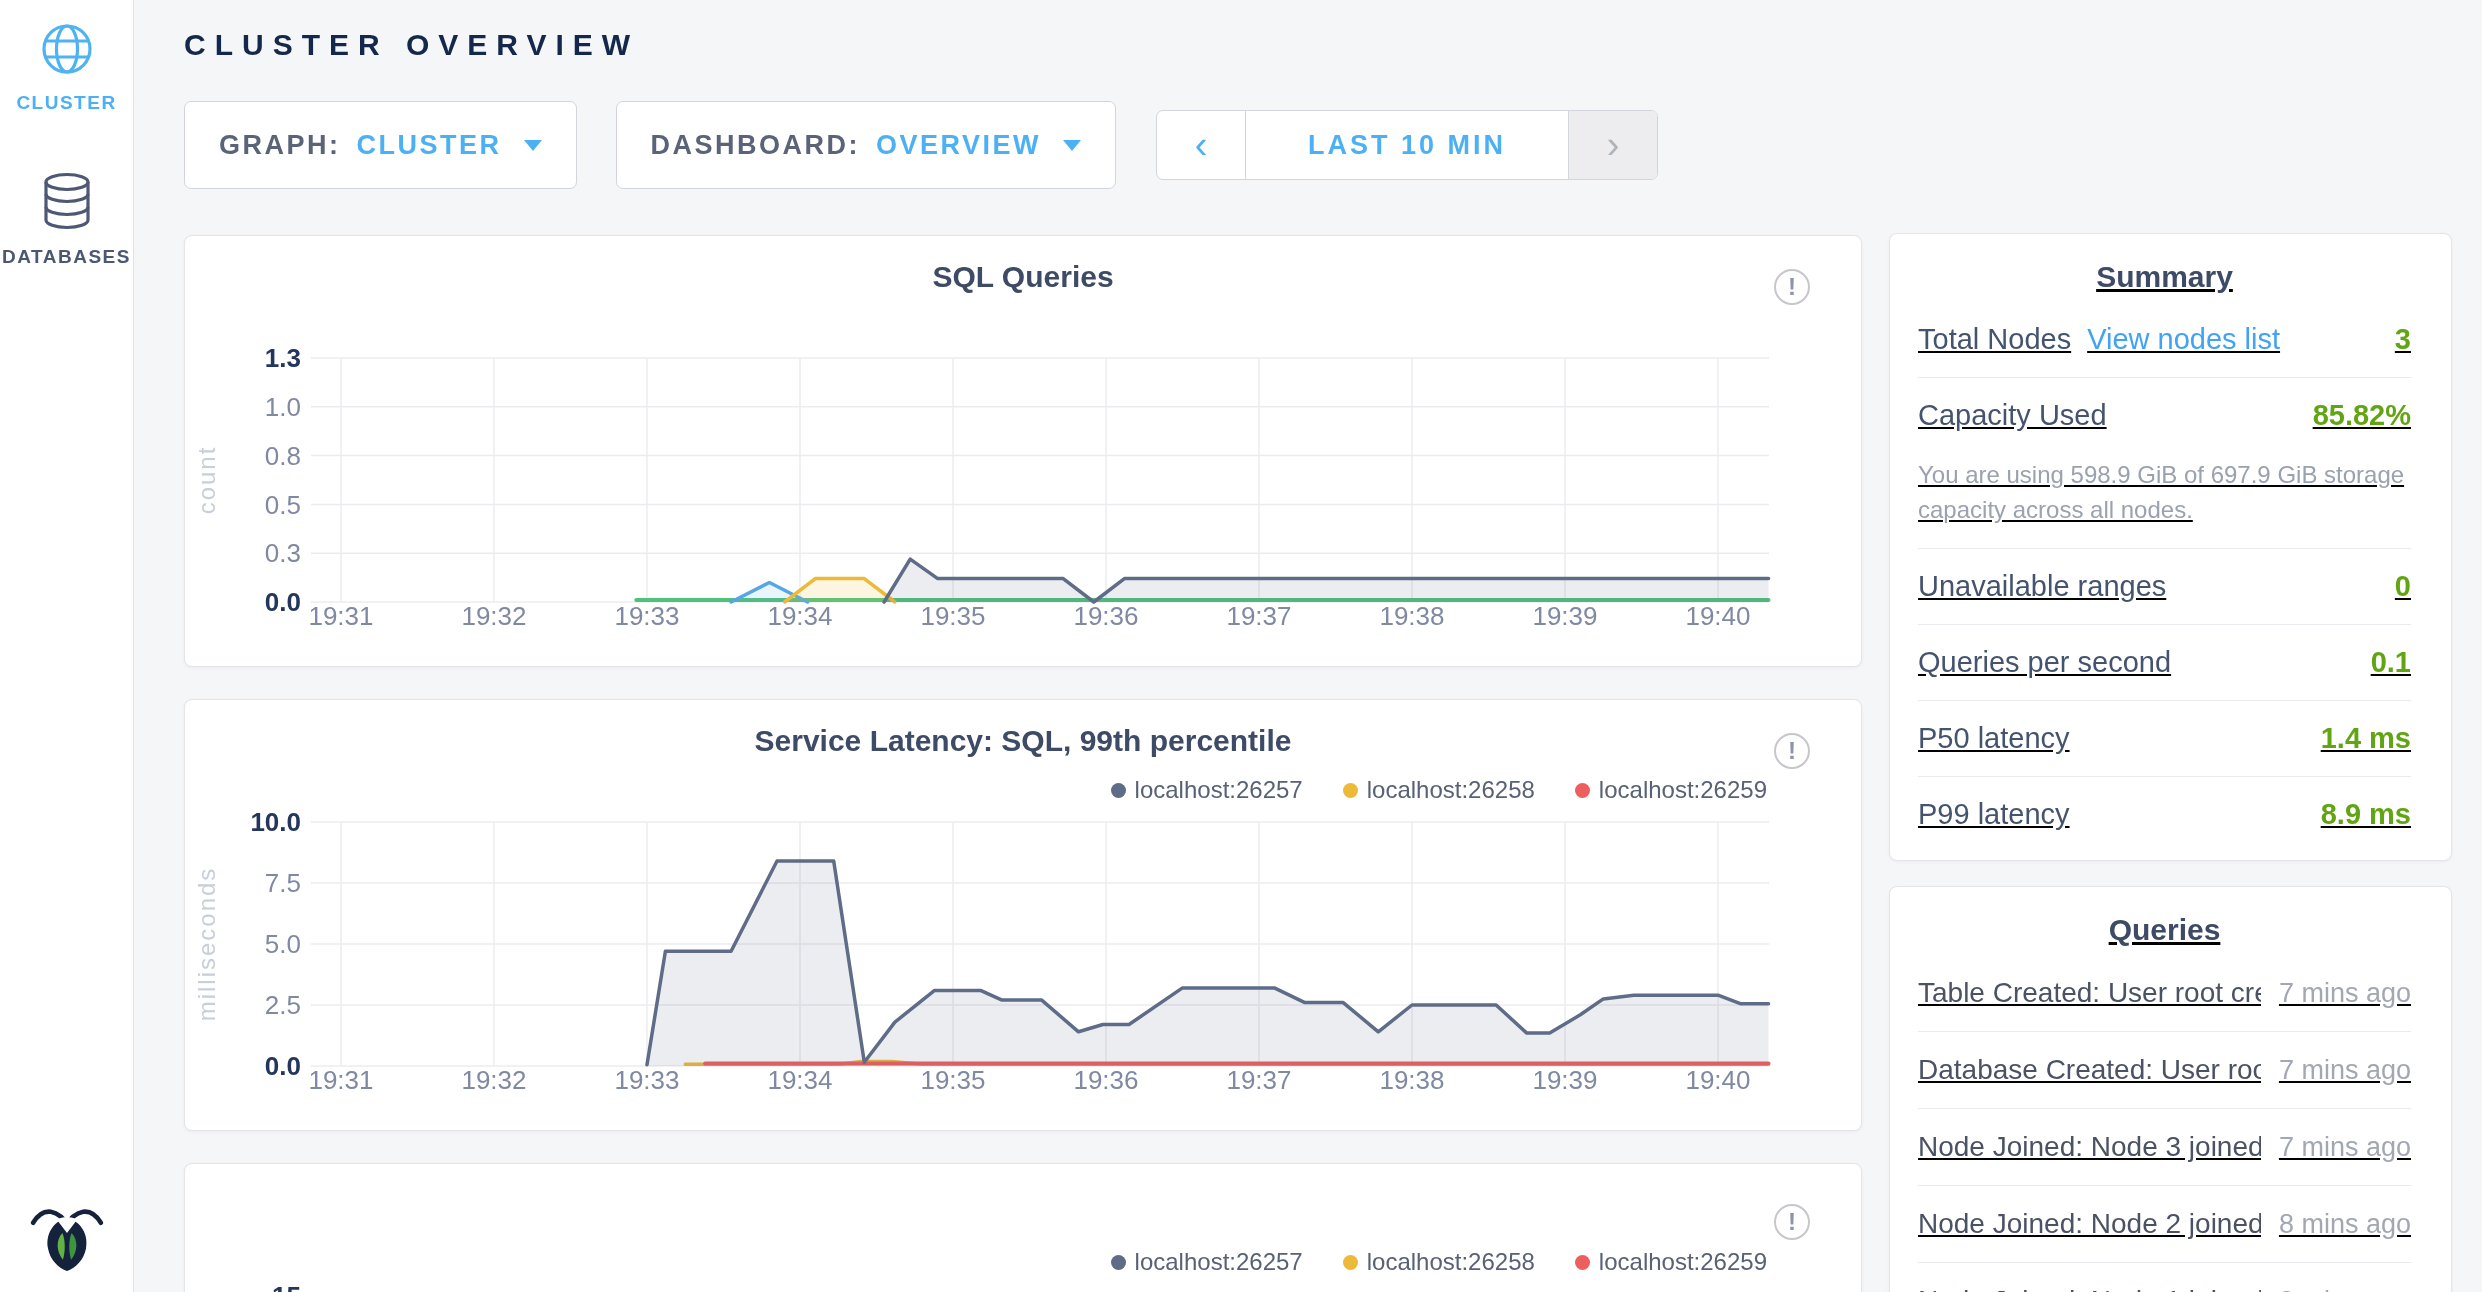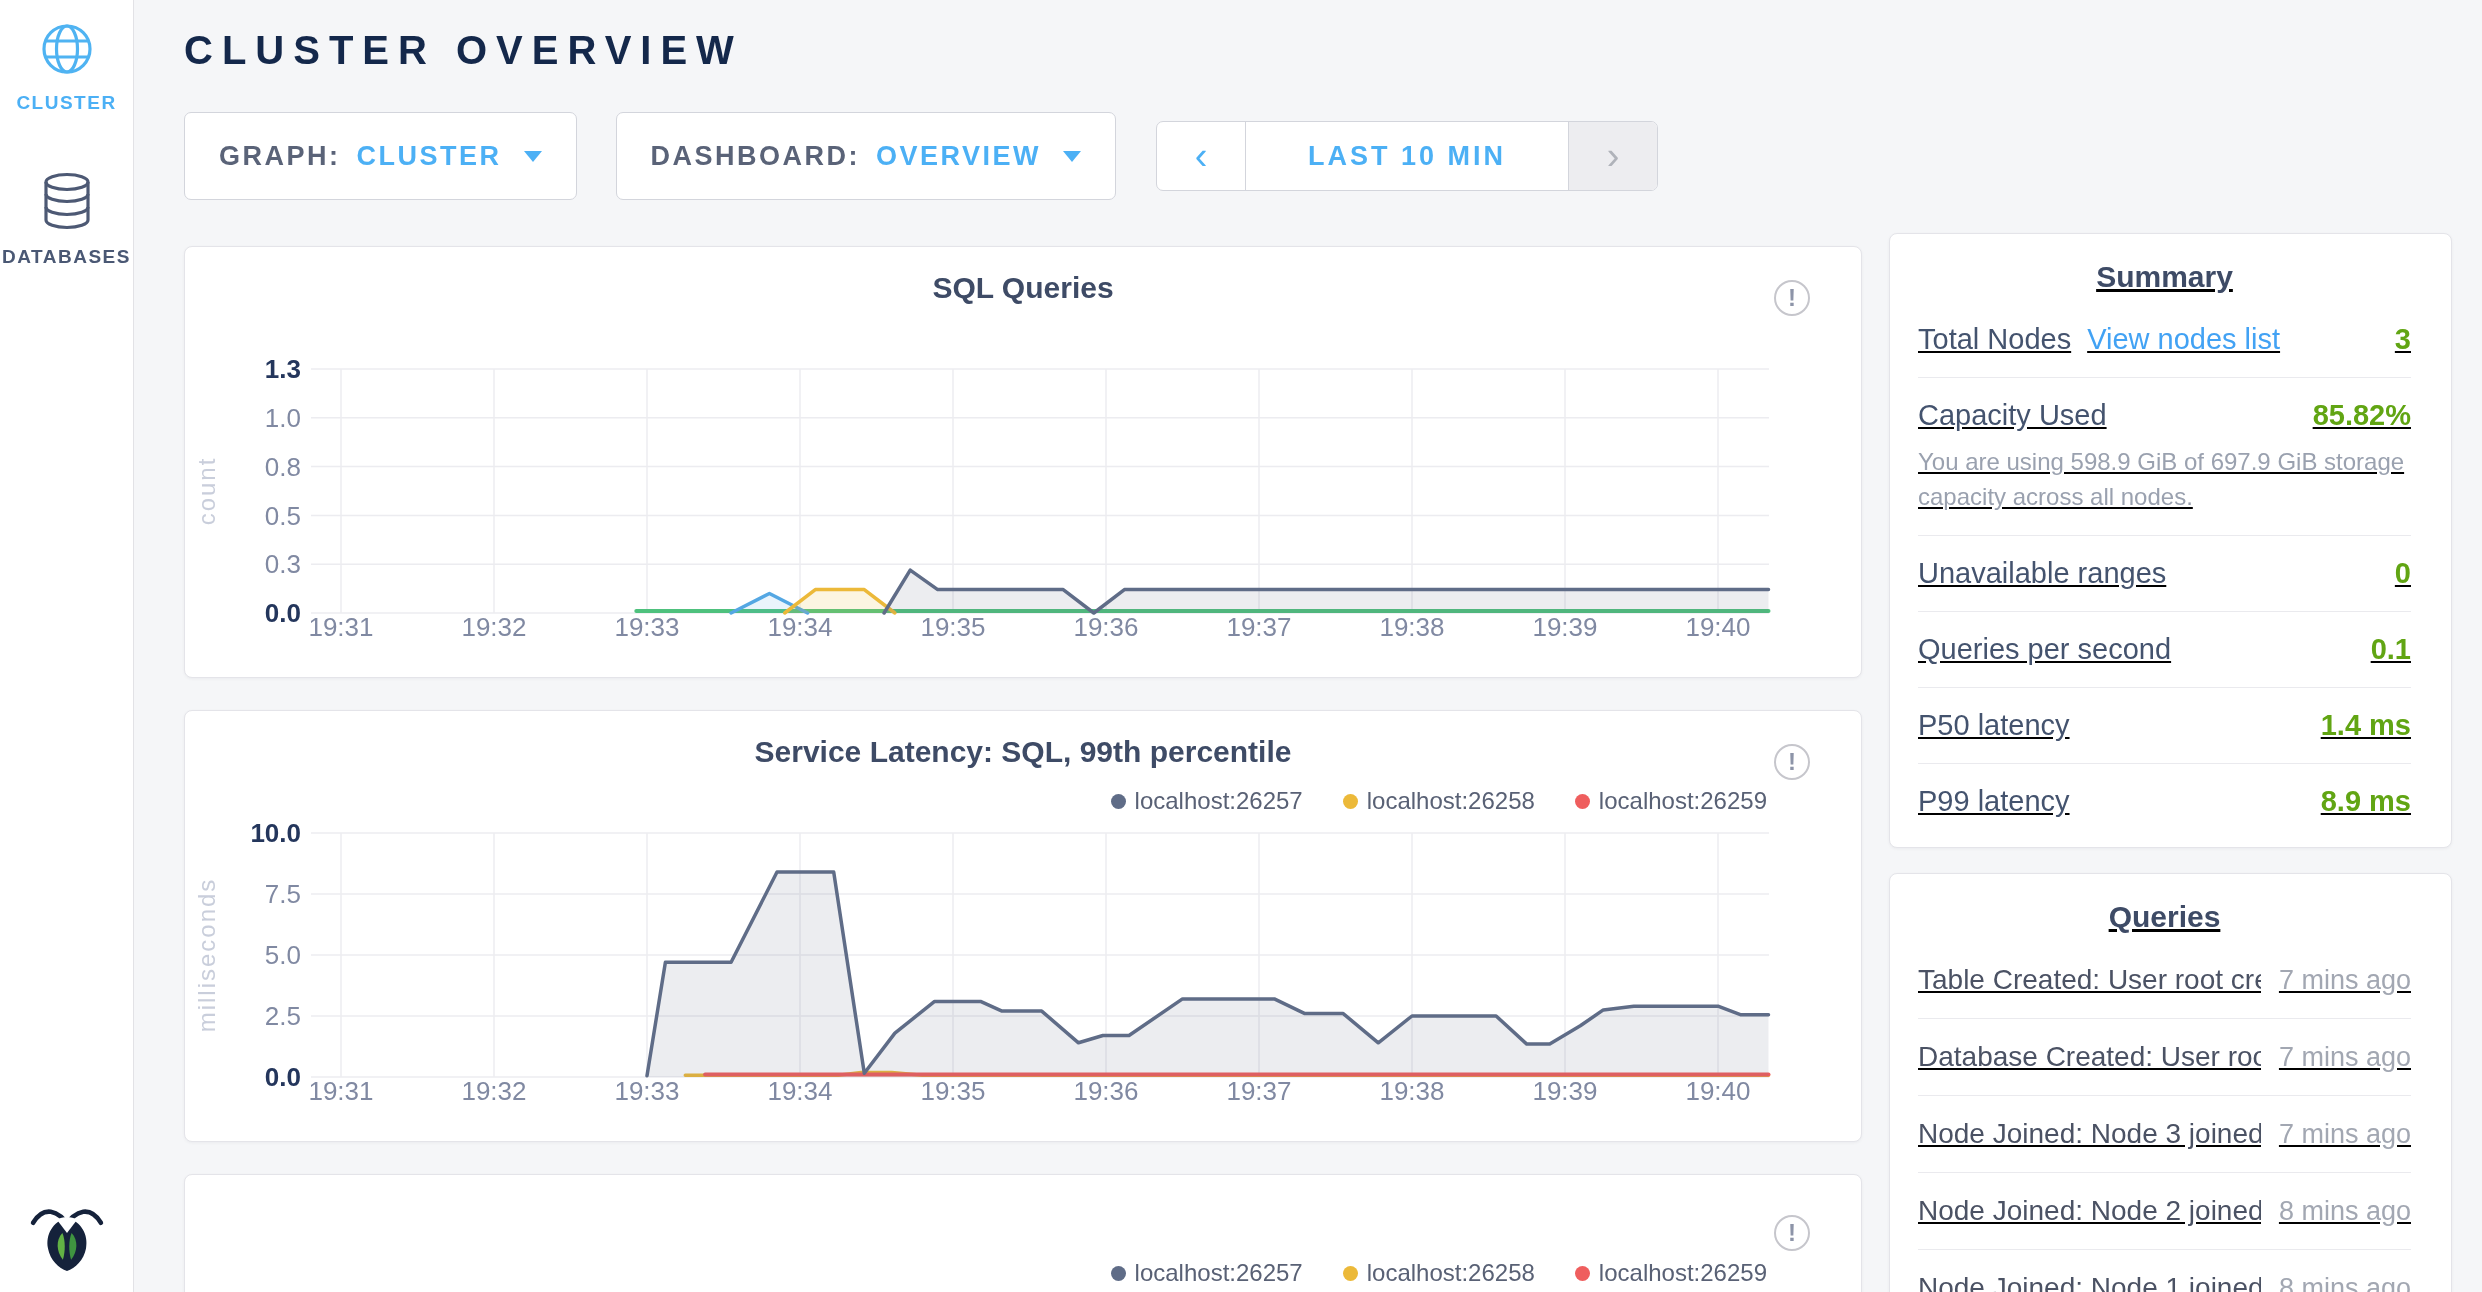--- a/index.html
+++ b/index.html
@@ -12,21 +12,21 @@
   .nav-item { display:flex; flex-direction:column; align-items:center; cursor:pointer; }
   .nav-item.first { margin-top:22px; }
   .nav-item.second { margin-top:58px; }
   .nav-label { margin-top:12px; font-size:19px; font-weight:700; letter-spacing:1.5px; }
   .nav-label.blue { color:#4cb0f5; }
   .nav-label.slate { color:#4a5874; }
   .logo-wrap { position:absolute; bottom:16px; left:50%; transform:translateX(-50%); }
 
   
   .main { position:absolute; left:184px; top:0; width:1678px; }
-  h1.page-title { margin-top:28px; font-size:40px; font-weight:700;
+  h1.page-title { margin-top:28px; font-size:30px; font-weight:700;
     letter-spacing:9px; color:#14284b; white-space:nowrap; }
 
   .toolbar { display:flex; align-items:center; margin-top:39px; }
   .dropdown { height:88px; display:flex; align-items:center; padding:0 34px;
     background:#fff; border:1px solid #d3d5dc; border-radius:7px; cursor:pointer; }
   .dropdown + .dropdown { margin-left:39px; }
   .dd-label { font-size:27px; font-weight:700; letter-spacing:2.5px; color:#5a6378; white-space:nowrap; }
   .dd-value { font-size:27px; font-weight:700; letter-spacing:2.5px; color:#4cb0f5; margin-left:16px; white-space:nowrap; }
   .caret { width:0; height:0; margin-left:22px; border-left:9px solid transparent;
     border-right:9px solid transparent; border-top:11px solid #4cb0f5; }
@@ -59,21 +59,21 @@
   .right-col { position:absolute; left:1889px; top:233px; width:563px;
     display:flex; flex-direction:column; gap:25px; }
   .panel { padding:0 40px 8px 28px;text-decoration:underline; }
   .panel-title { margin:26px 0 8px 0; text-align:center; font-size:30px;
     font-weight:700; color:#3e4b66; }
   .summary-row { display:flex; flex-wrap:wrap; align-items:center; padding:21px 0; }
   .summary-row + .summary-row { border-top:1px solid #eaeaee; }
   .sum-label { font-size:29px; color:#44536e; white-space:nowrap; }
   .sum-link { font-size:29px; color:#42a2f4; margin-left:16px; cursor:pointer; white-space:nowrap; }
   .sum-value { margin-left:auto; font-size:29px; font-weight:700; color:#61a513; white-space:nowrap; }
-  .sum-caption { width:100%; margin-top:12px; font-size:24px; line-height:35px; color:#9aa1af; }
+  .sum-caption { width:100%; margin-top:25px; font-size:24px; line-height:35px; color:#9aa1af; }
   .event-row { display:flex; align-items:center; padding:22px 0; border-bottom:1px solid #eaeaee; }
   .event-text { flex:1; font-size:28px; color:#4b5264; white-space:nowrap; overflow:hidden; }
   .event-time { margin-left:18px; font-size:27px; color:#a2a7b2; white-space:nowrap; }
 </style>
 </head>
 <body>
 
 <div class="sidebar">
   <div class="nav-item first">
     <span>

